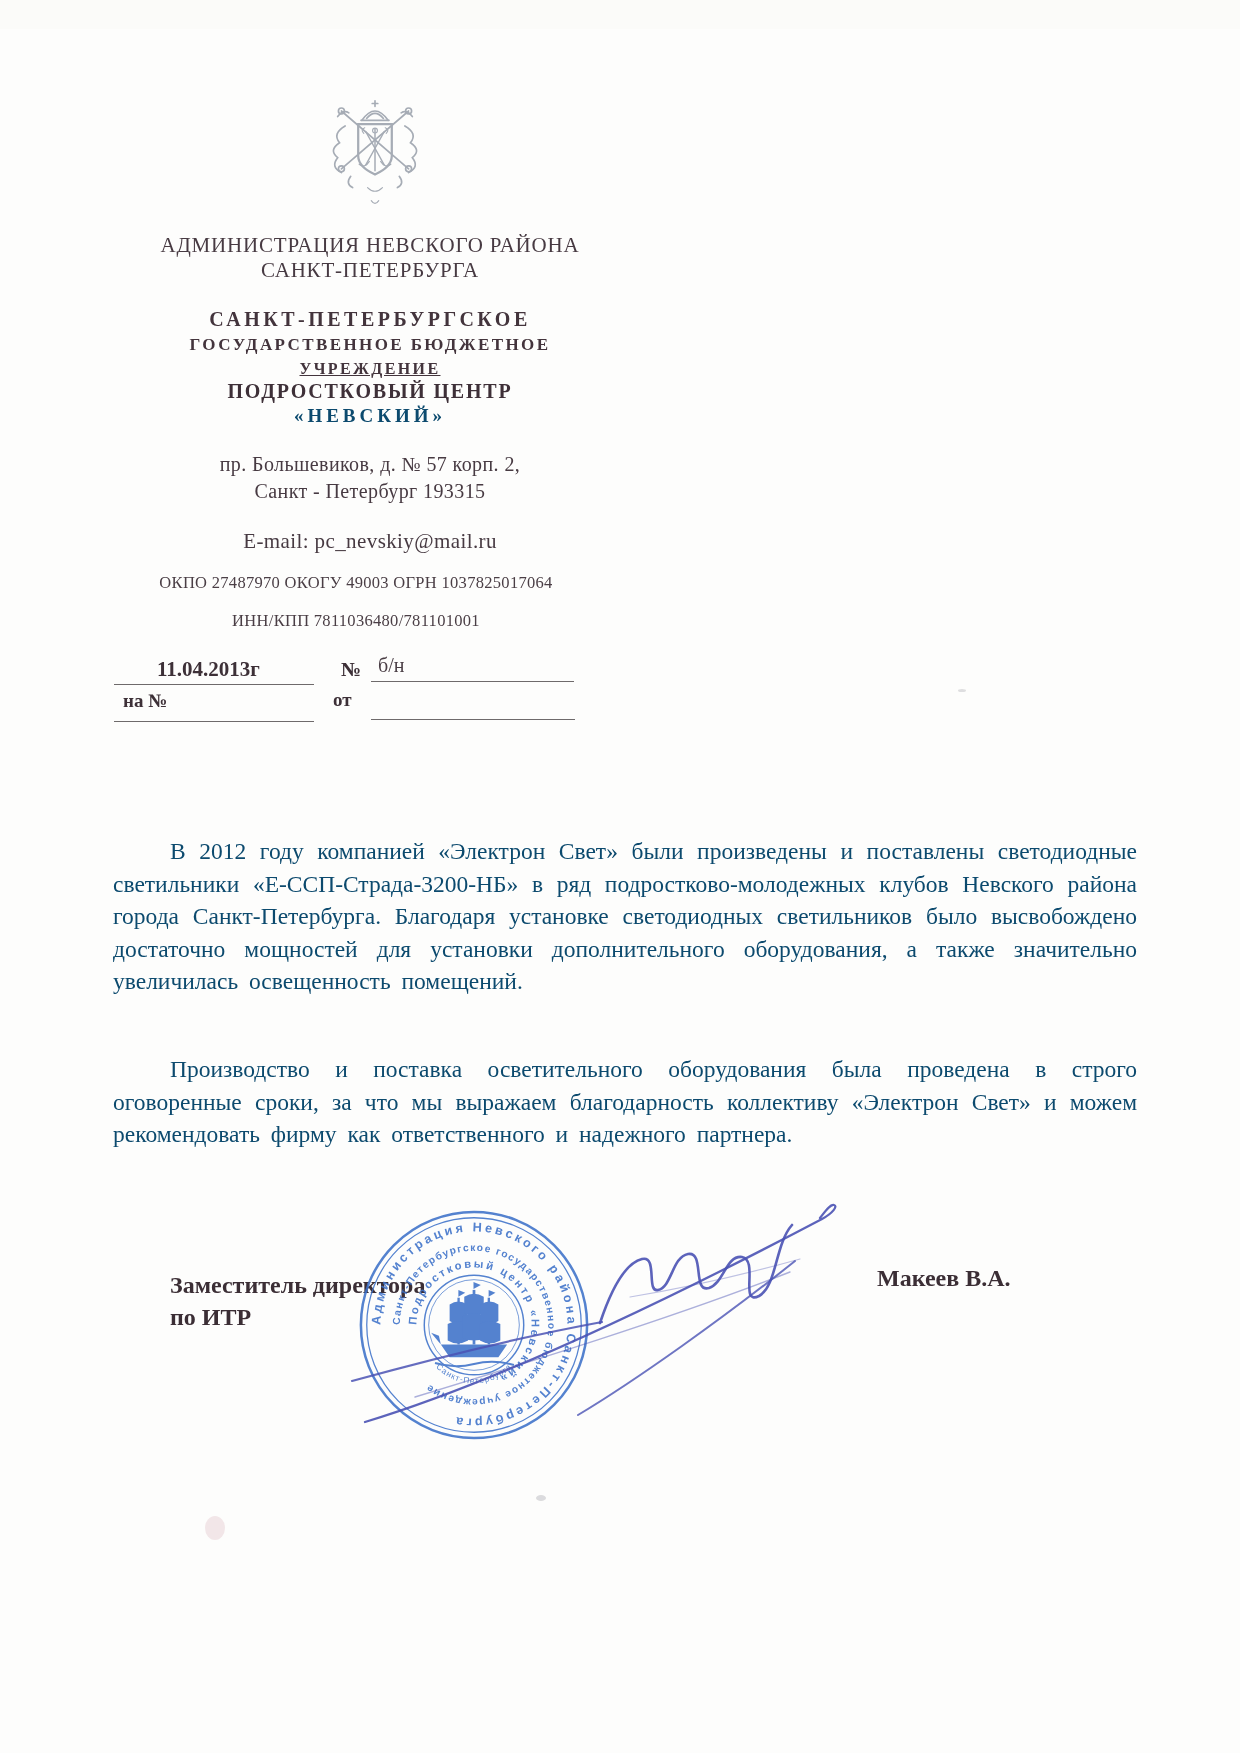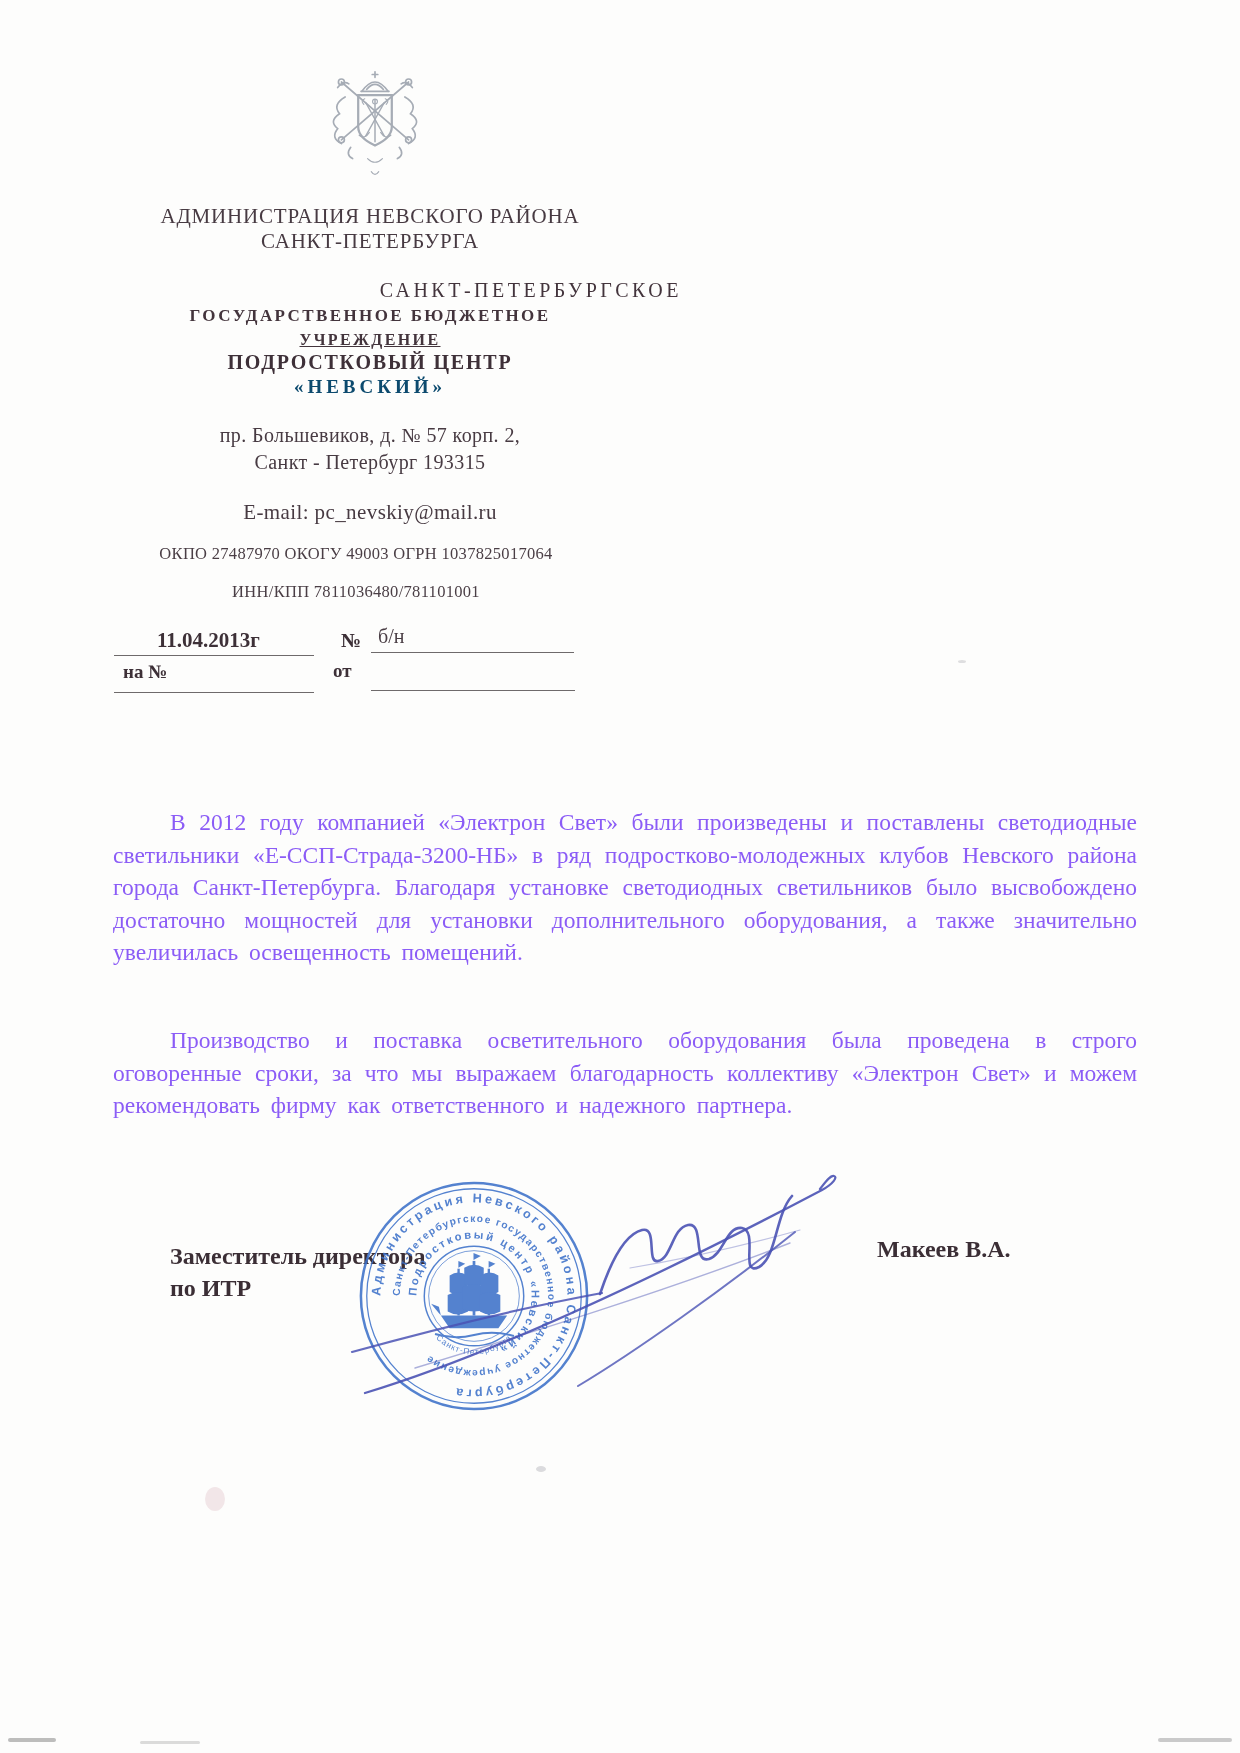--- a/index.html
+++ b/index.html
@@ -4,45 +4,45 @@
 <style>
   html,body{margin:0;padding:0;}
   body{
     width:1240px;height:1753px;
     background:#fbfbf9;
     font-family:"Liberation Serif", serif;
     color:#42353c;
     position:relative;
     overflow:hidden;
   }
-  .page{position:absolute;inset:0;background:#fdfdfc;}
+  .page{position:absolute;inset:0;background:#fdfdfc;margin-top:29px;}
   .abs{position:absolute;}
   
   .lh-line{
     position:absolute;left:58px;width:624px;
     text-align:center;white-space:nowrap;color:#473a42;
   }
   .lh-authority{font-size:21px;letter-spacing:0.8px;}
-  .lh-inst1{font-size:20px;font-weight:normal;letter-spacing:3.5px;color:#43343c;text-align:right;}
+  .lh-inst1{font-size:20px;font-weight:bold;letter-spacing:3.5px;color:#43343c;}
   .lh-inst2{font-size:17px;font-weight:bold;letter-spacing:2.4px;color:#43343c;}
   .lh-inst3{font-size:16px;font-weight:bold;letter-spacing:2.4px;color:#43343c;text-decoration:underline;}
   .lh-inst4{font-size:20px;font-weight:bold;letter-spacing:1.8px;color:#3e3038;}
   .lh-inst5{font-size:19px;font-weight:bold;letter-spacing:4px;color:#0c4a6e;}
   .lh-addr{font-size:20px;letter-spacing:0.4px;}
   .lh-codes{font-size:16.5px;letter-spacing:0.3px;color:#4a3e45;}
   
   .ref-label{position:absolute;font-weight:bold;font-size:20px;color:#3d3037;white-space:nowrap;}
   .ref-value{position:absolute;font-size:20px;color:#4a3e45;white-space:nowrap;}
   .ref-line{position:absolute;border-bottom:1.6px solid #6e6a6b;height:0;}
   
   .para{
     position:absolute;left:113px;width:1024px;
     font-size:23.5px;line-height:32.6px;
     text-align:justify;text-indent:57px;
-    word-spacing:5px;color:#8b5cf6;
+    word-spacing:5px;color:#0c4a6e;
   }
   
   .sig-title{position:absolute;font-size:24px;font-weight:bold;color:#3b2e35;white-space:nowrap;}
   .sig-name{position:absolute;font-size:24px;font-weight:bold;color:#3b2e35;white-space:nowrap;}
   
   .stamp-svg{position:absolute;left:357px;top:1179px;opacity:0.87;}
   .autograph-svg{position:absolute;left:330px;top:1140px;}
   .arms-svg{position:absolute;left:319px;top:68px;opacity:0.85;}
   
   .speck{position:absolute;border-radius:50%;}

